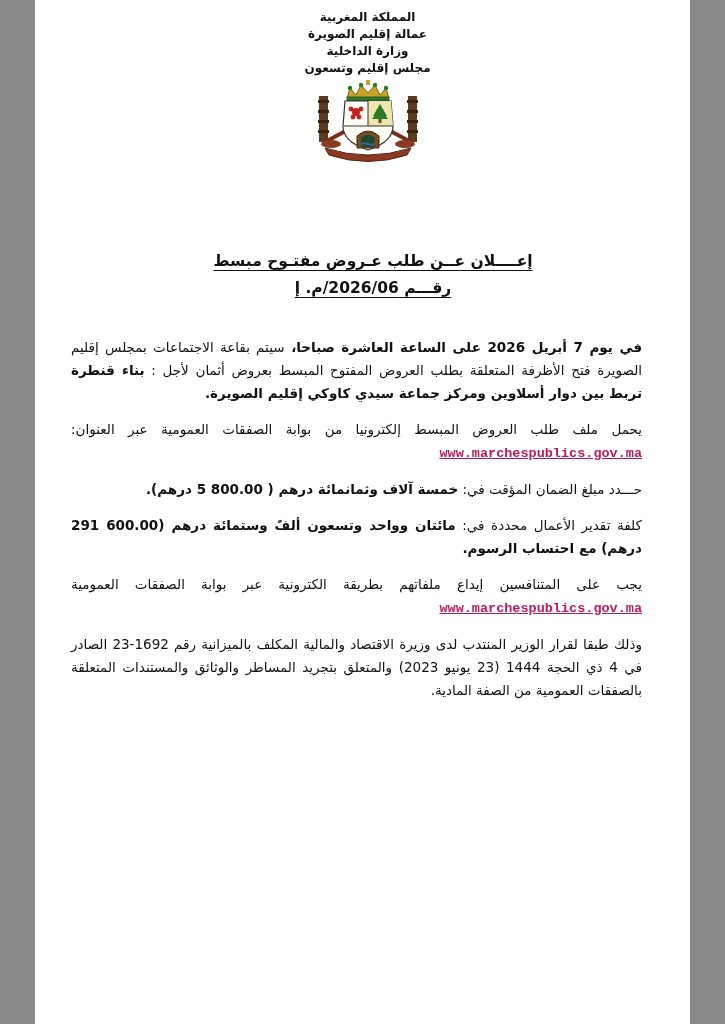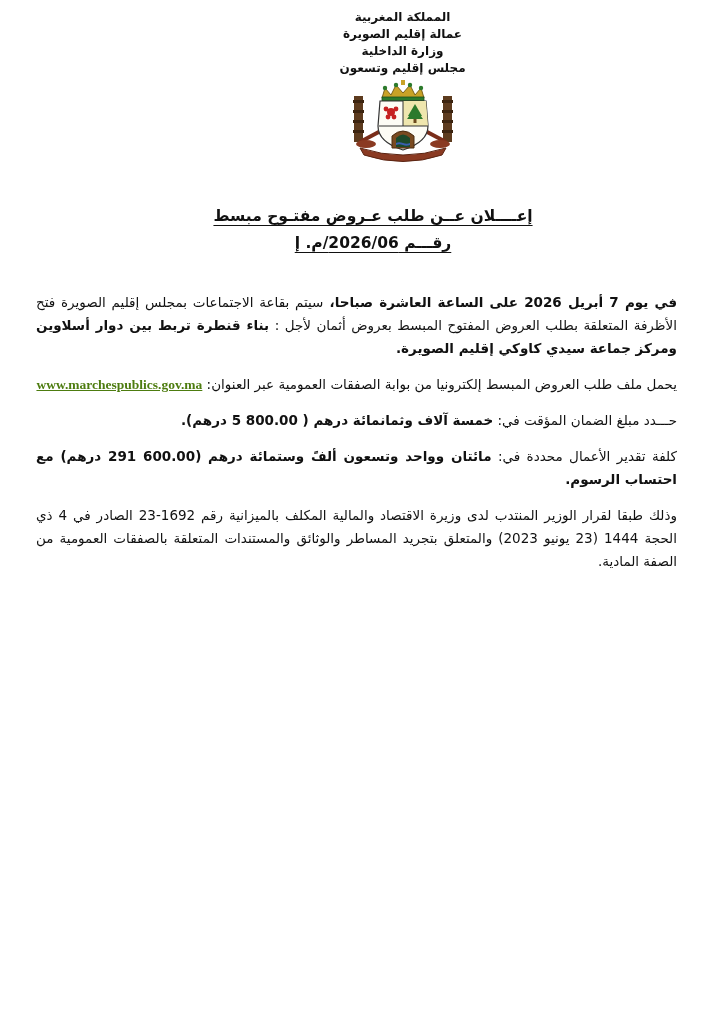--- a/index.html
+++ b/index.html
@@ -1,18 +1,18 @@
 <!DOCTYPE html>
 <html><head>
 <meta charset="utf-8">
 <style>
   html,body{margin:0;padding:0;background:#888;}
   .page{
     position:relative;
-    width:725px;height:1024px;
+    width:655px;height:1024px;
     background:#ffffff;
     margin:0 auto;
     overflow:hidden;
     font-family:"DejaVu Sans",sans-serif;
     color:#111;
   }
   .doc{direction:rtl;}
   
   .gov-header{
     width:645px;
@@ -23,45 +23,45 @@
     line-height:17px;
   }
   .emblem-wrap{
     width:645px;
     text-align:center;
     margin-top:3px;
   }
   .emblem-wrap svg{display:inline-block;}
   
   .title-block{
-    margin-top:37px;
+    margin-top:82px;
     text-align:center;
     font-weight:bold;
     font-size:15.5px;
     line-height:27px;
     padding-left:21px;
   }
   .title-block .tline{
     text-decoration:underline;
     text-underline-offset:4px;
   }
   
   .body-text{
     margin:34px 36px 0 36px;
     font-size:13.5px;
     line-height:23px;
     text-align:justify;
   }
   .body-text p{margin:0 12px 13px 0;}
   .b{font-weight:bold;}
   .lnk{
-    color:#4d7c0f;
+    color:#be185d;
     font-weight:bold;
     text-decoration:underline;
-    font-family:Liberation Serif, serif;
+    font-family:Liberation Mono, monospace;
     cursor:pointer;
   }
 </style>
 </head>
 <body>
 
 <div class="page">
   <div class="doc">
 
     <div class="gov-header">
@@ -143,19 +143,20 @@
 
       <p><span class="b">في يوم 7 أبريل 2026 على الساعة العاشرة صباحا، </span><span>سيتم بقاعة الاجتماعات بمجلس إقليم الصويرة فتح الأظرفة المتعلقة بطلب العروض المفتوح المبسط بعروض أثمان لأجل : </span><span class="b">بناء قنطرة تربط بين دوار أسلاوين ومركز جماعة سيدي كاوكي إقليم الصويرة.</span></p>
 
       <p><span>يحمل ملف طلب العروض المبسط إلكترونيا من بوابة الصفقات العمومية عبر العنوان: </span><span class="lnk">www.marchespublics.gov.ma</span></p>
 
       <p><span>حـــدد مبلغ الضمان المؤقت في: </span><span class="b">خمسة آلاف وثمانمائة درهم ( 5&nbsp;800.00 درهم).</span></p>
 
       <p><span>كلفة تقدير الأعمال محددة في: </span><span class="b">مائتان وواحد وتسعون ألفً وستمائة درهم (291&nbsp;600.00 درهم) مع احتساب الرسوم.</span></p>
 
 
+      <p><span>يجب على المتنافسين إيداع ملفاتهم بطريقة الكترونية عبر بوابة الصفقات العمومية </span><span class="lnk">www.marchespublics.gov.ma</span></p>
 
       <p><span>وذلك طبقا لقرار الوزير المنتدب لدى وزيرة الاقتصاد والمالية المكلف بالميزانية رقم 1692-23 الصادر في 4 ذي الحجة 1444 (23 يونيو 2023) والمتعلق بتجريد المساطر والوثائق والمستندات المتعلقة بالصفقات العمومية من الصفة المادية.</span></p>
 
 
     </div>
   </div>
 </div>
 
 </body></html>

